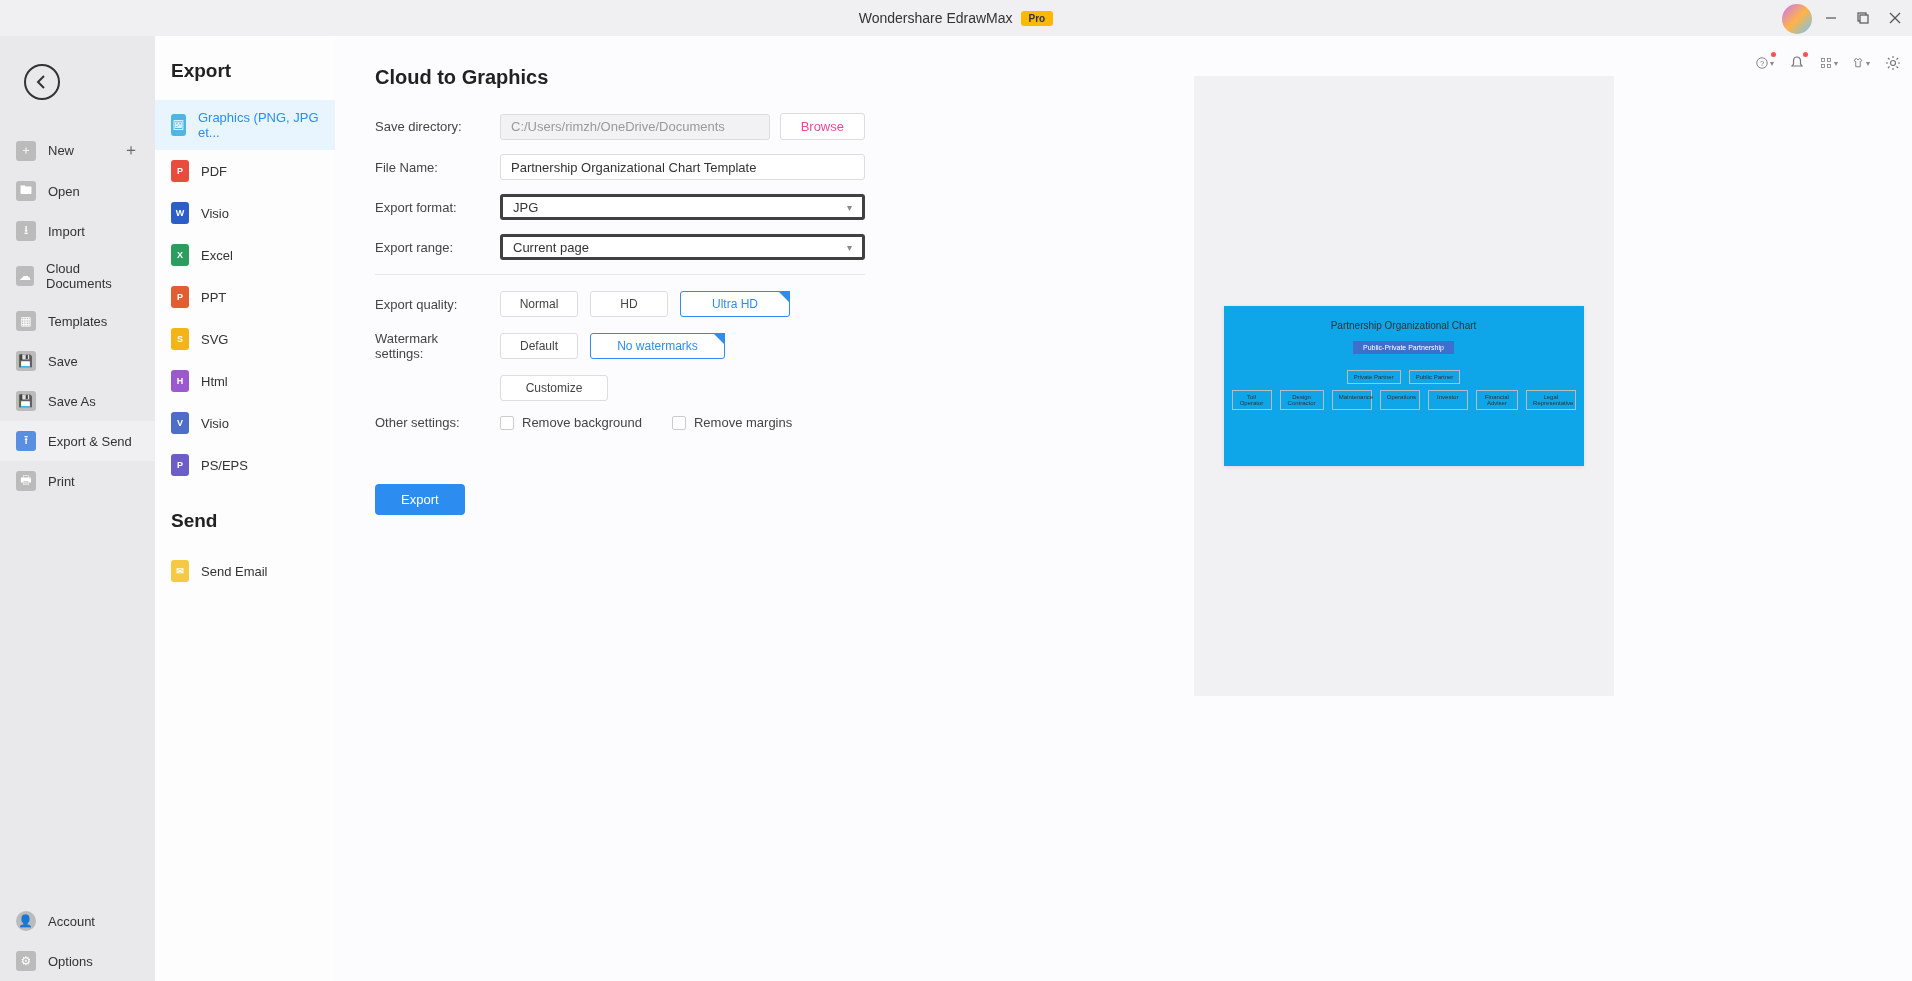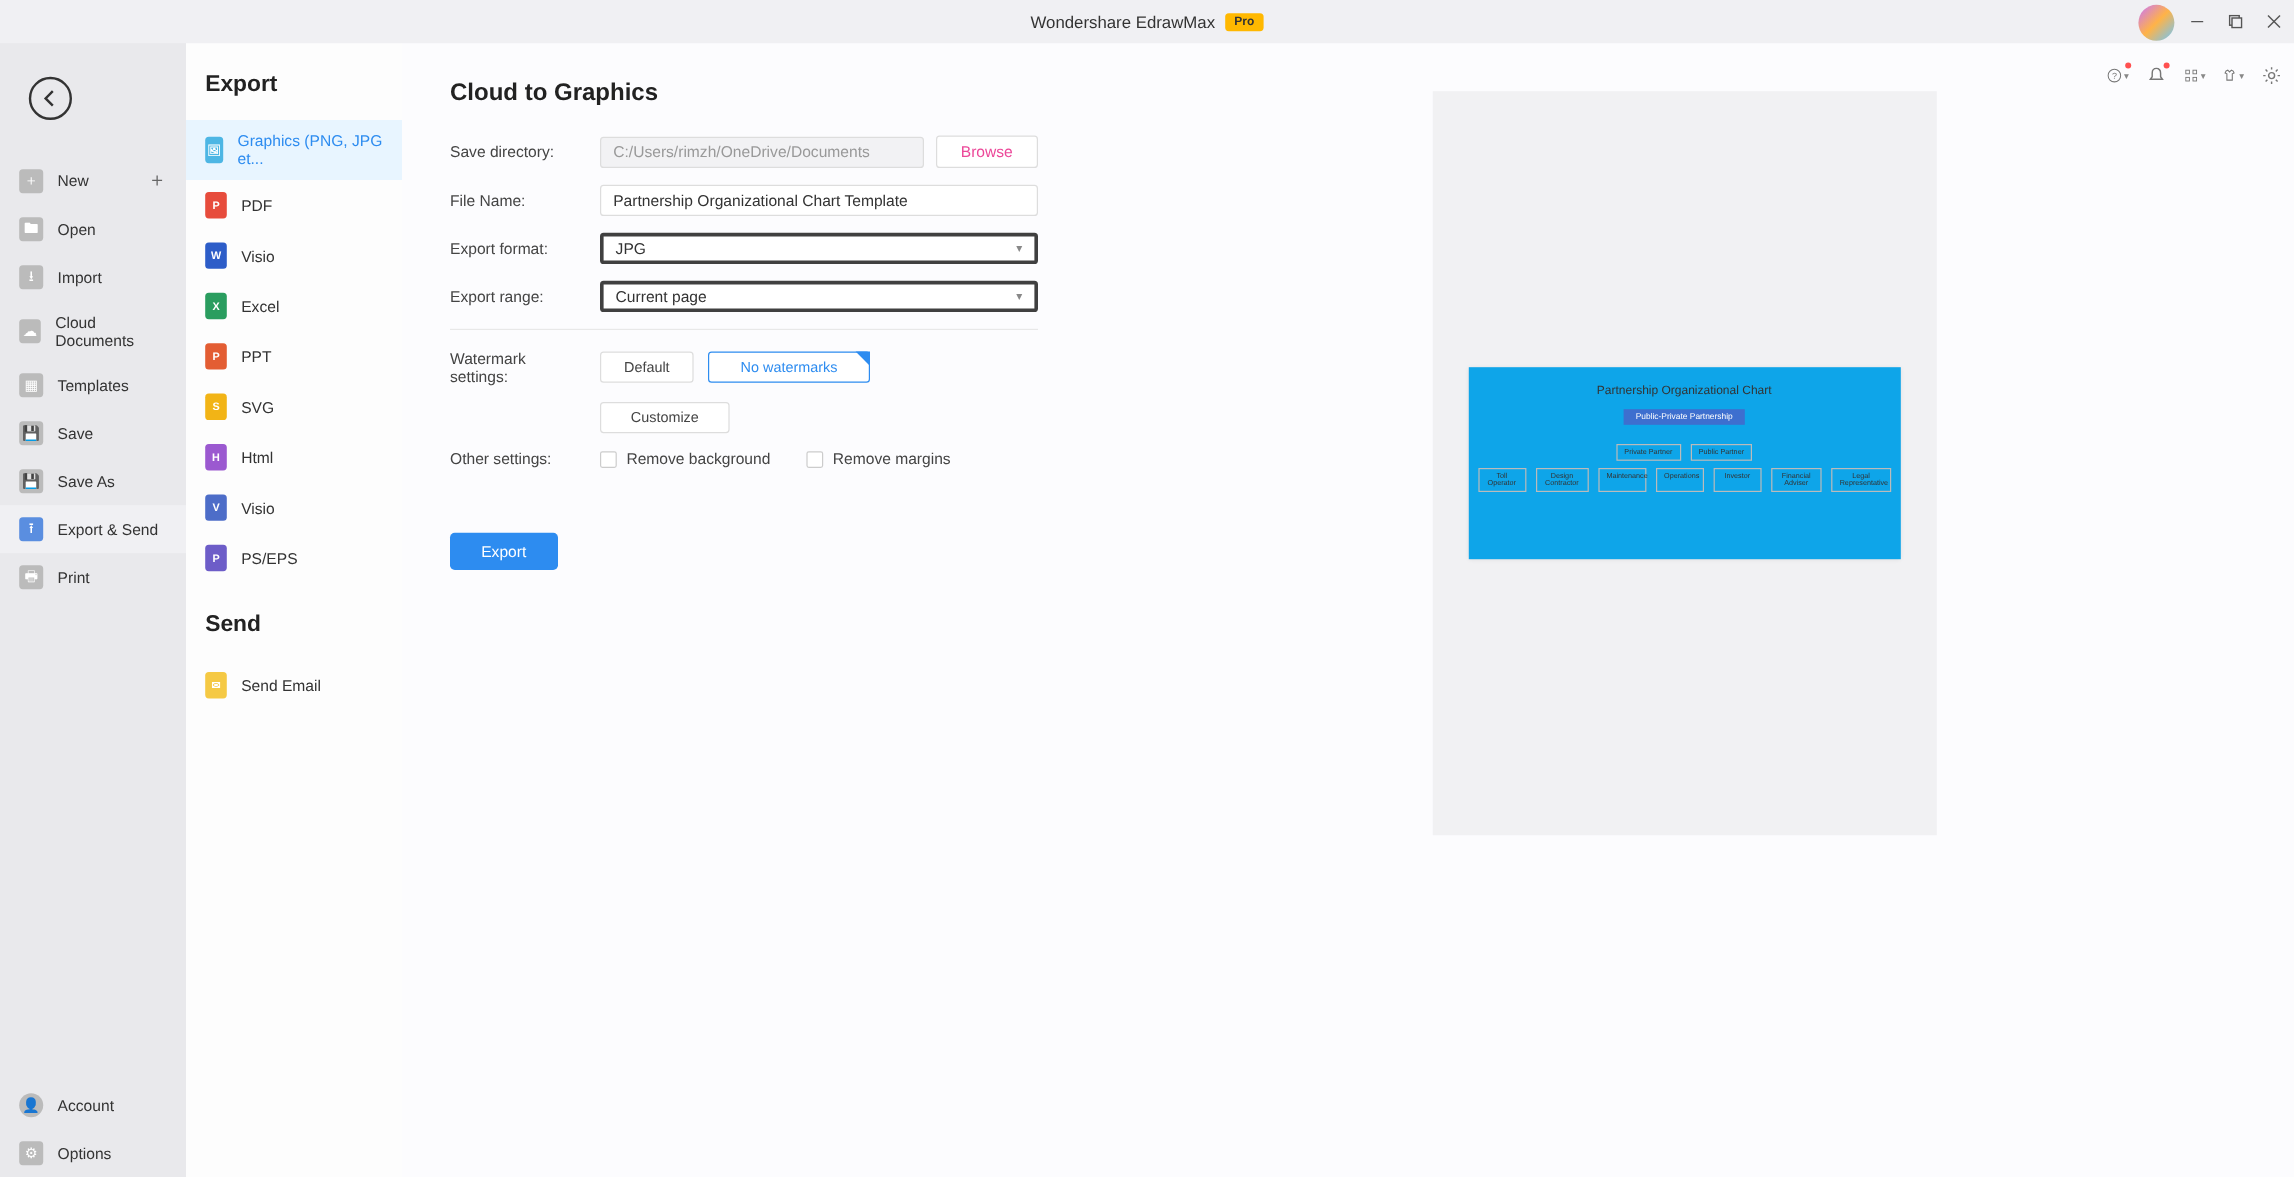--- a/index.html
+++ b/index.html
@@ -272,20 +272,28 @@
       <div class="row">
         <span class="row-label">Export range:</span>
         <div class="select">
             <span>Current page</span>
             <span class="select-caret">▾</span>
           </div>
       </div>
 
       <hr class="divider">
 
+      <div class="row">
+        <span class="row-label">Export quality:</span>
+        <div class="seg-group">
+          <div class="seg">Normal</div>
+          <div class="seg">HD</div>
+          <div class="seg seg-wide active">Ultra HD</div>
+        </div>
+      </div>
 
       <div class="row">
         <span class="row-label">Watermark settings:</span>
         <div class="seg-group">
           <div class="seg">Default</div>
           <div class="seg active" style="width:135px">No watermarks</div>
         </div>
       </div>
 
       <div class="row">

